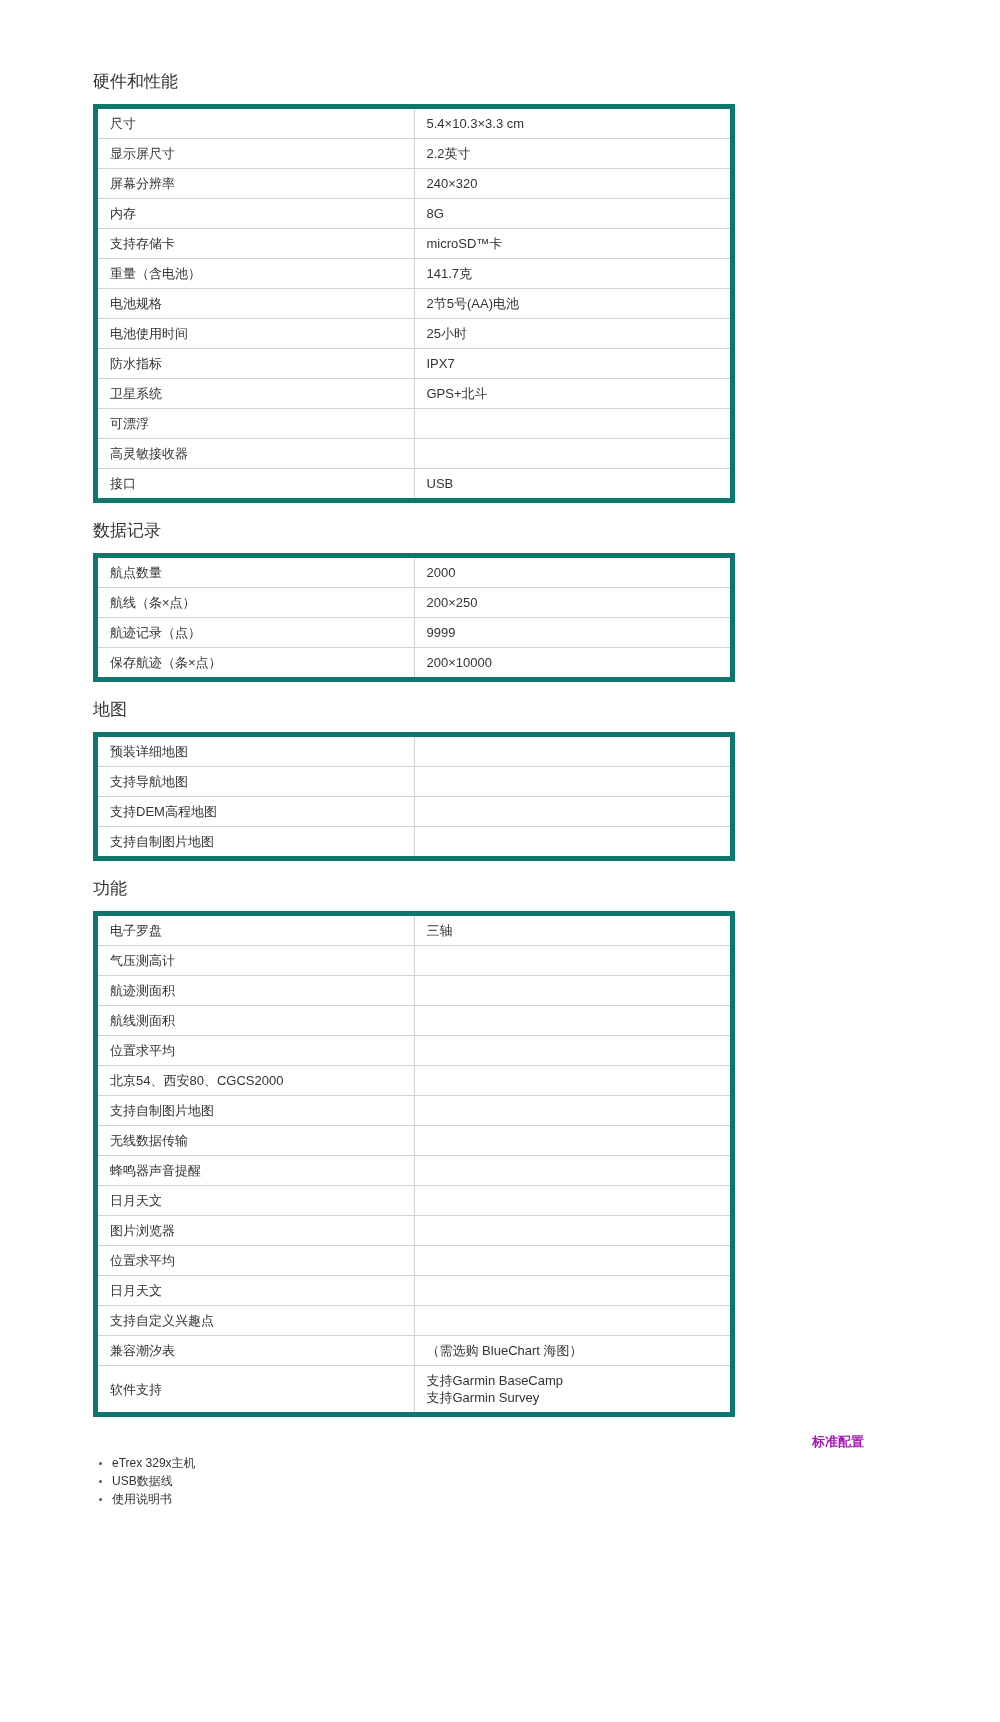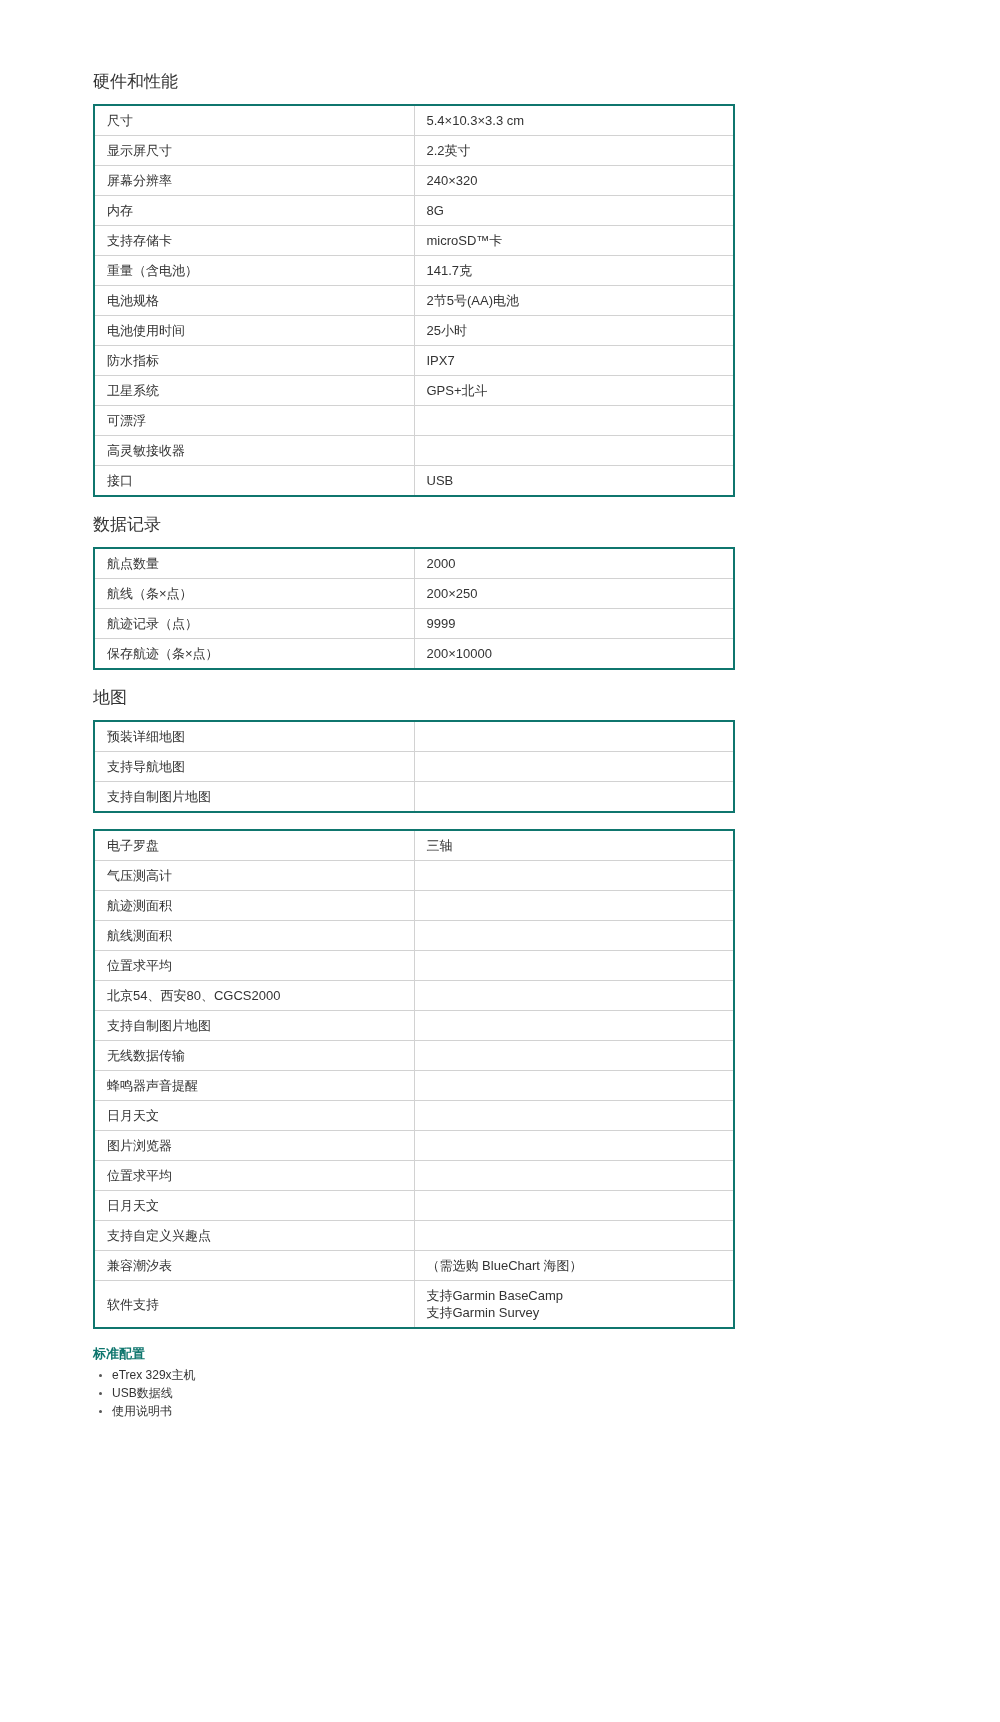--- a/index.html
+++ b/index.html
@@ -36,35 +36,36 @@
     border: 1px solid #d2d2d2;
     height: 29px;
     padding: 0 12px;
     font-size: 13px;
     color: #333333;
     line-height: 17px;
     vertical-align: middle;
     overflow: hidden;
     white-space: nowrap;
   }
-  table.spec-table { border: 2px solid #0f766e; }
+  table.spec-table { border: 5px solid #0f766e; }
   tr.multiline td {
     height: auto;
     padding-top: 6px;
     padding-bottom: 6px;
     white-space: normal;
   }
   tr.multiline td div { line-height: 17px; }
   .config-section { margin-top: 16px; }
   h3.config-title {
     font-size: 13px;
     font-weight: 700;
-    color: #0f766e;
+    color: #a21caf;
     margin: 0 0 6px 0;
     line-height: 18px;
+    text-align: right;
   }
   ul.config-list {
     margin: 0;
     padding: 0 4px 0 19px;
     list-style: disc;
   }
   ul.config-list li {
     font-size: 12px;
     color: #333333;
     line-height: 13px;
@@ -183,28 +184,33 @@
       <tbody>
             <tr>
               <td>预装详细地图</td>
               <td></td>
             </tr>
             <tr>
               <td>支持导航地图</td>
               <td></td>
             </tr>
             <tr>
+              <td>支持DEM高程地图</td>
+              <td></td>
+            </tr>
+            <tr>
               <td>支持自制图片地图</td>
               <td></td>
             </tr>
           </tbody>
     </table>
   </div>
 
   <div class="spec-section">
+    <h2 class="section-title">功能</h2>
     <table class="spec-table">
       <colgroup>
             <col style="width:50%">
             <col style="width:50%">
           </colgroup>
       <tbody>
             <tr>
               <td>电子罗盘</td>
               <td>三轴</td>
             </tr>

